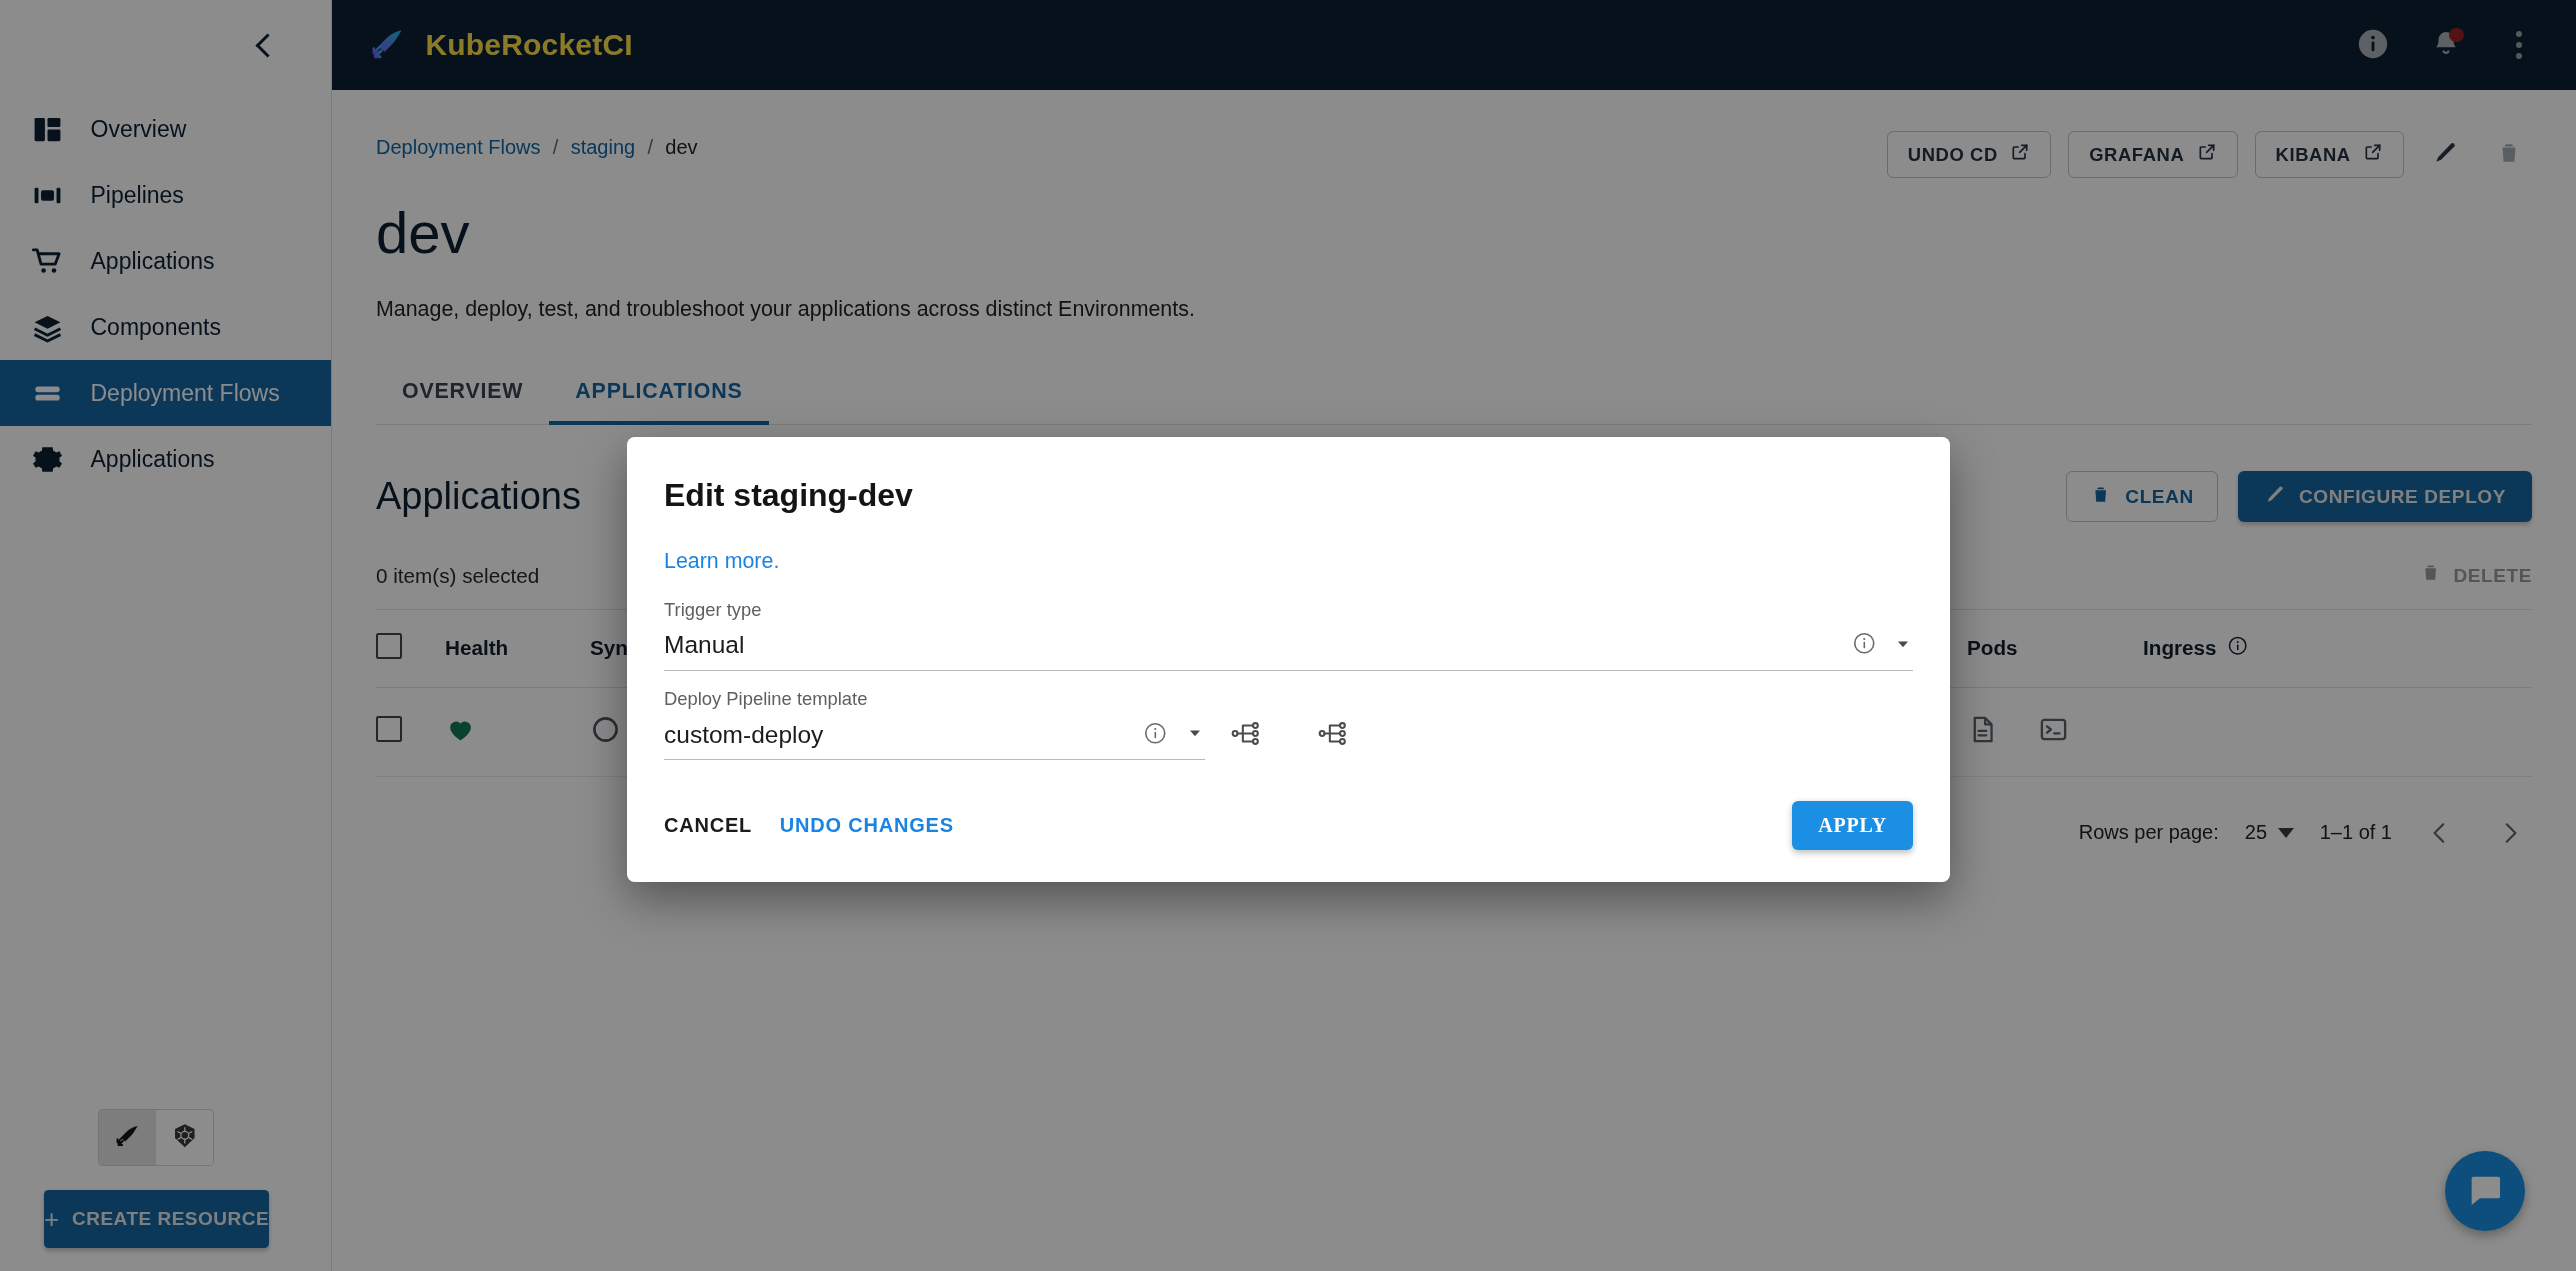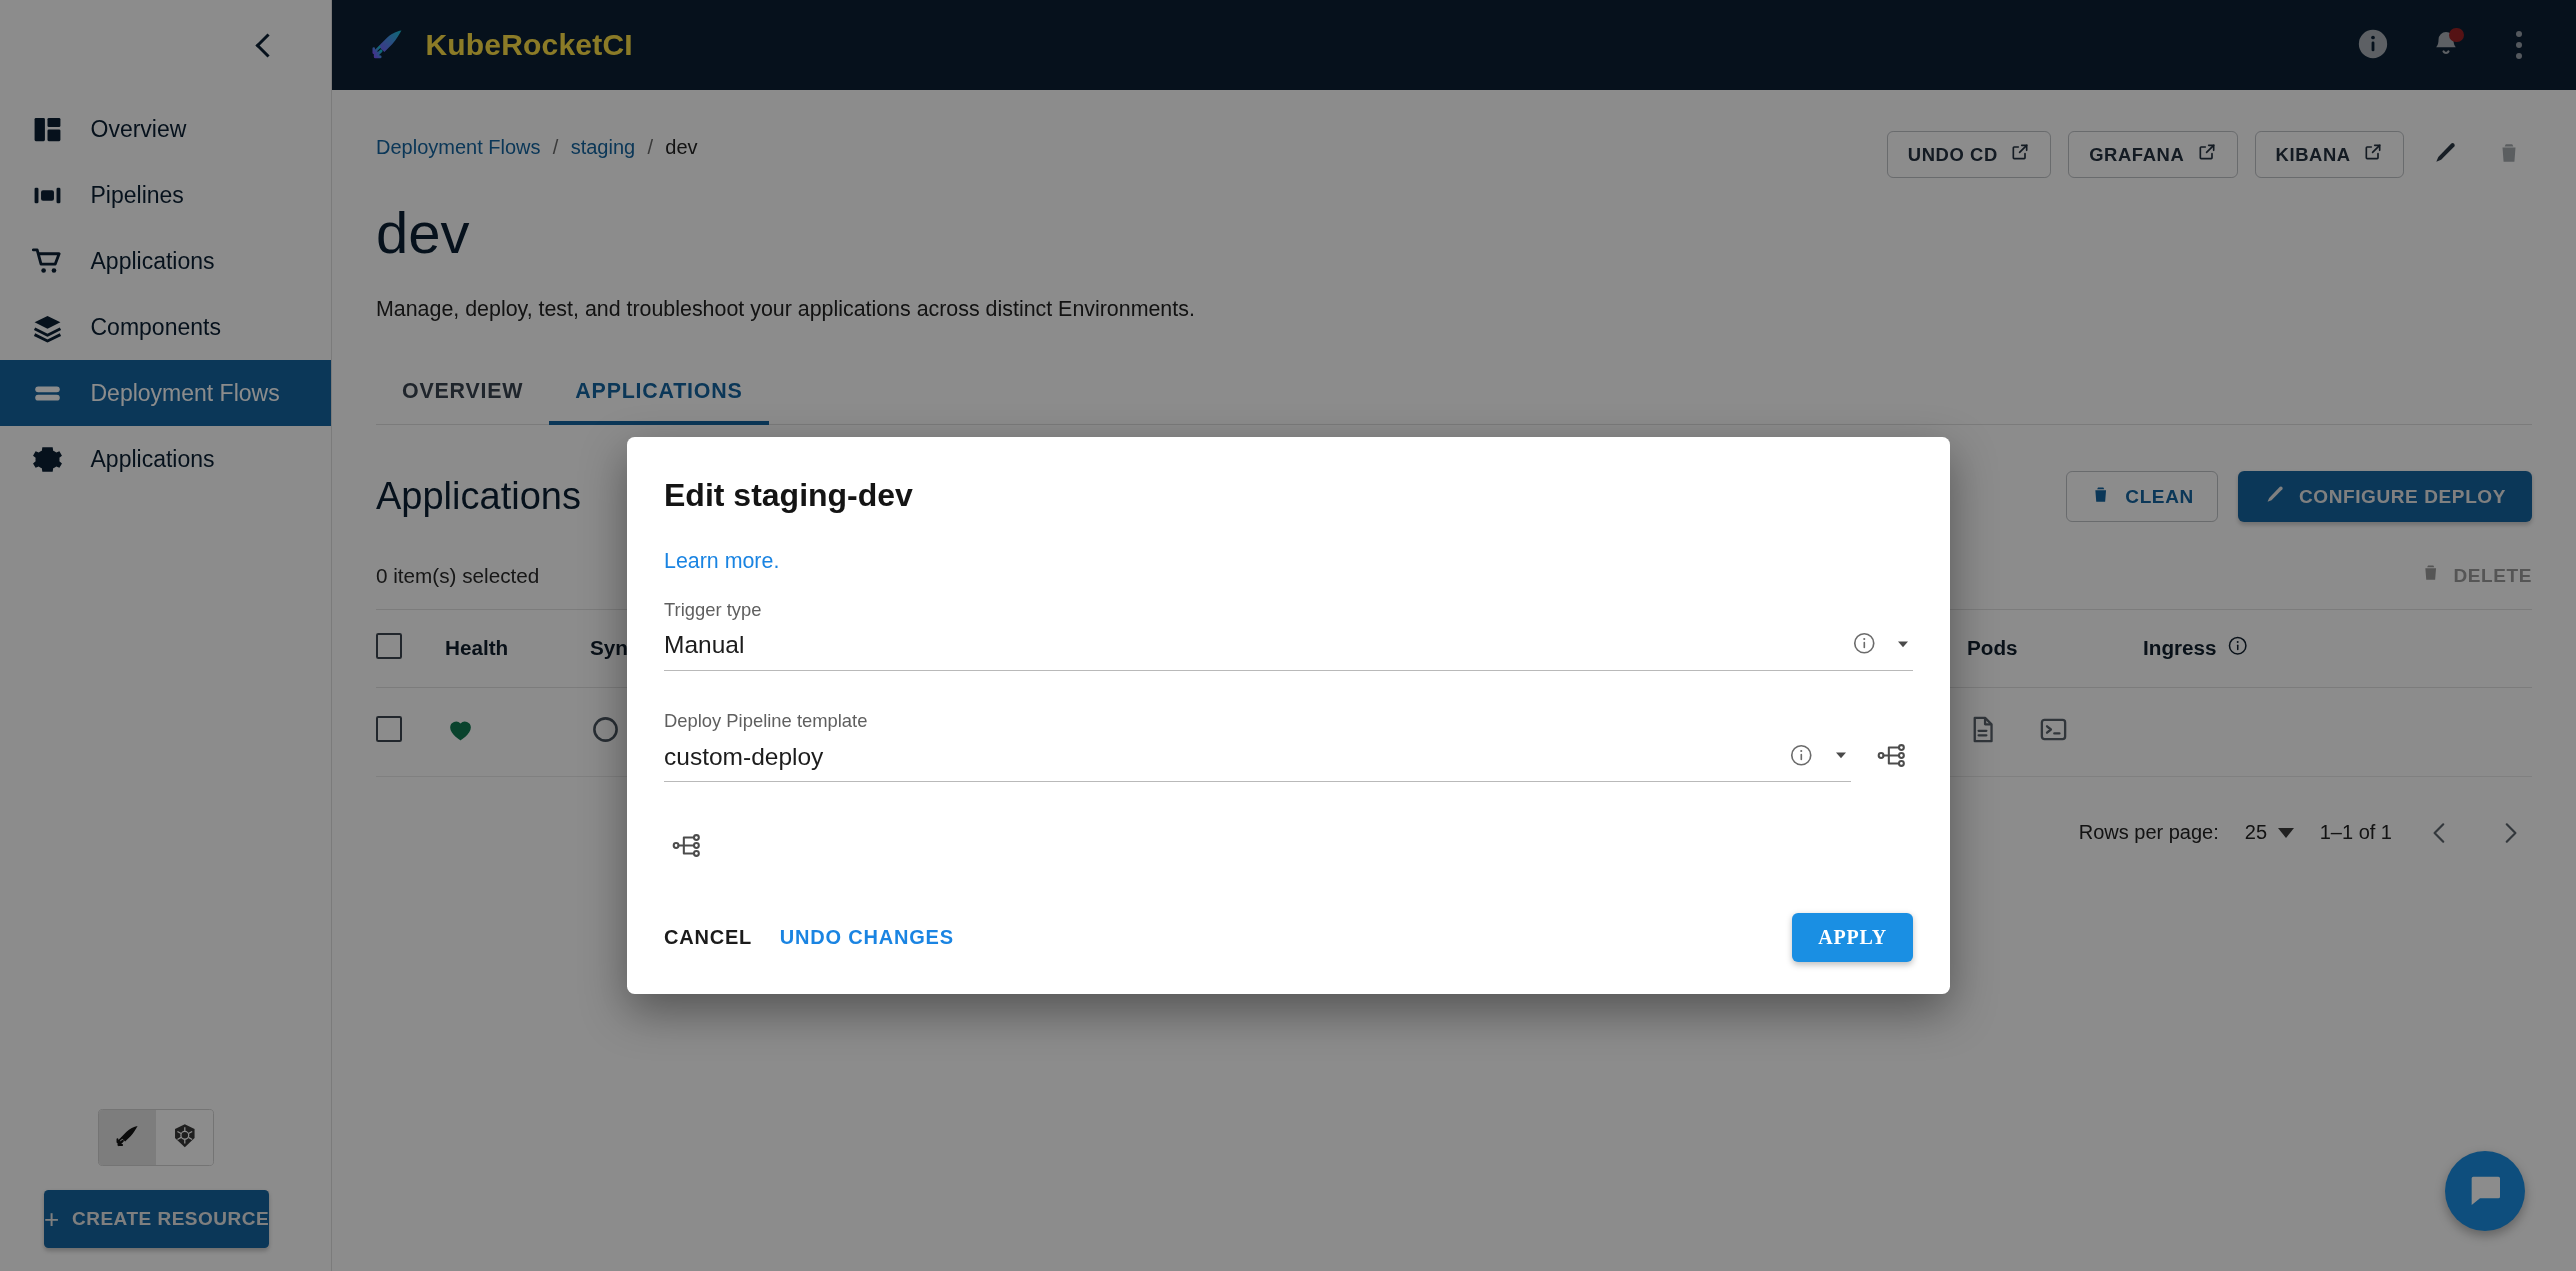--- a/index.html
+++ b/index.html
@@ -216,21 +216,21 @@
   .dlg-title { font-size: 32px; font-weight: 700; color: #141414; }
   .dlg-link { display: inline-block; margin-top: 35px; color: #1a84e2; font-size: 21.4px; cursor: pointer; }
   .field { margin-top: 24.5px; position: relative; }
   .field-label { font-size: 18.4px; color: #5f5f5f; margin-bottom: 10.7px; }
   .field-input {
     display: flex; align-items: center;
     border-bottom: 0.8px solid #b9b9b9; padding-bottom: 10.7px;
   }
   .field-value { font-size: 24.5px; color: #1c1c1c; flex: 1 1 auto; }
   .field-adorn { display: flex; align-items: center; gap: 17px; }
-  .row-two { display: flex; gap: 43px; margin-top: 39px; flex-direction: column; }
+  .row-two { display: flex; gap: 43px; margin-top: 17px; }
   .row-two .half { flex: 1 1 0; display: flex; align-items: flex-end; gap: 18.4px; }
   .row-two .half .fwrap { flex: 1 1 auto; }
   .tree-btn {
     width: 44px; height: 44px; display: flex; align-items: center; justify-content: center;
     cursor: pointer; flex: none; margin-bottom: 3.1px;
   }
   .dlg-actions {
     display: flex; align-items: center; gap: 27.6px;
     padding: 41px 0 32px 0;
   }

